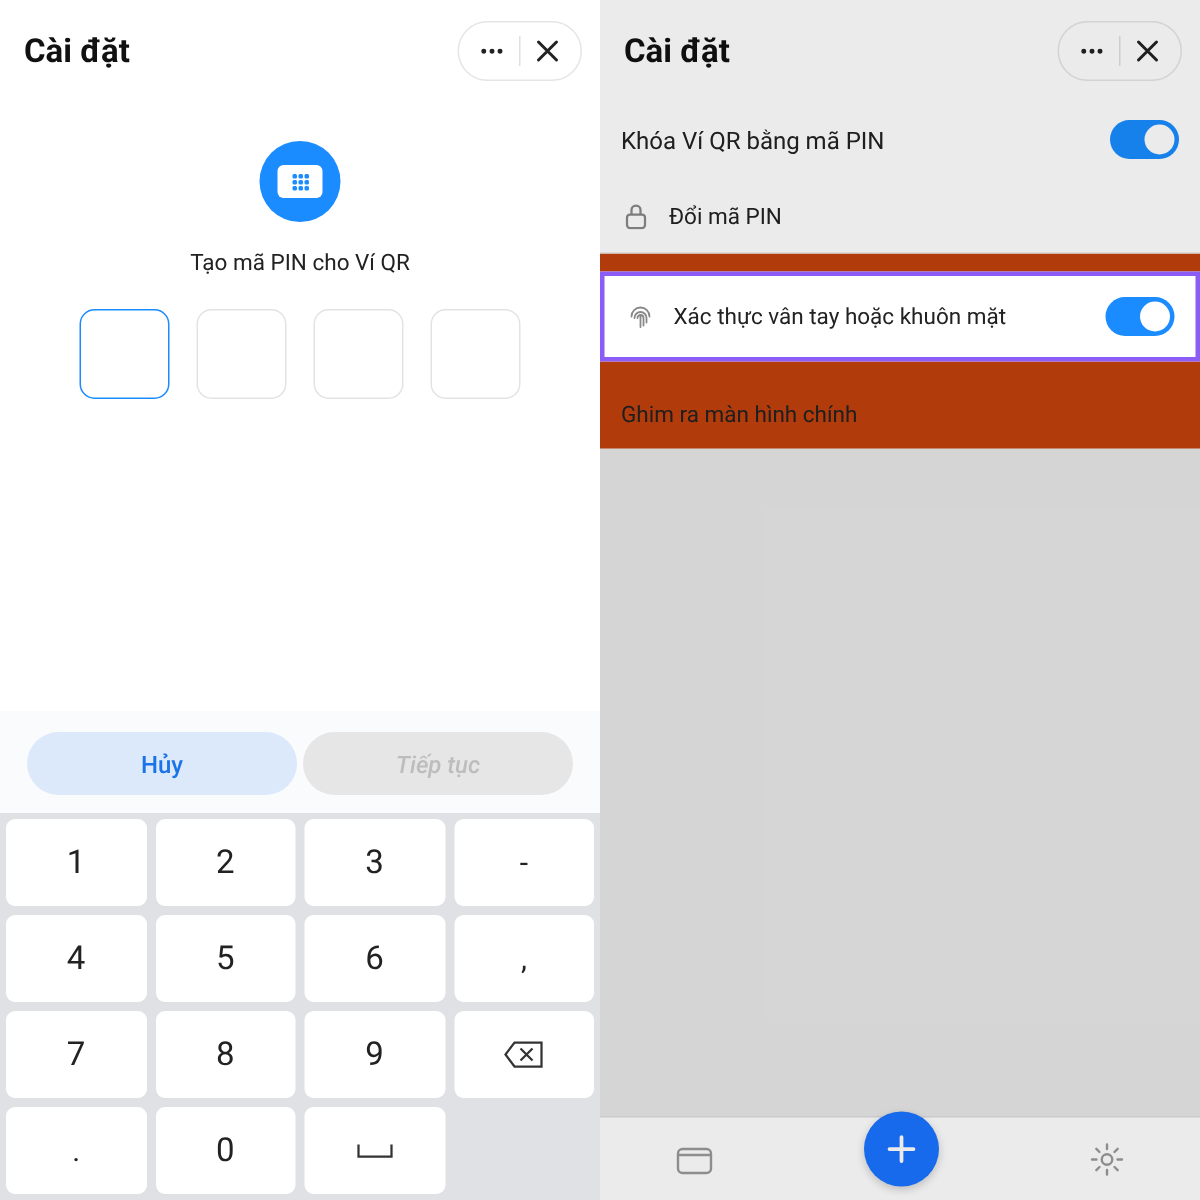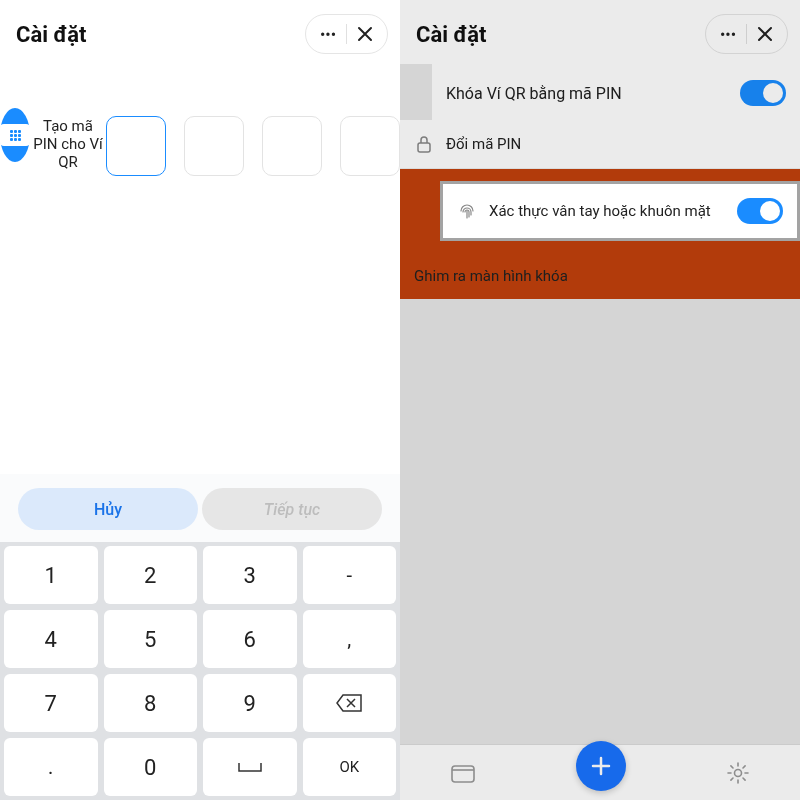--- a/index.html
+++ b/index.html
@@ -10,21 +10,21 @@
   .overlay-dim { position: absolute; inset: 0; background: rgba(0,0,0,0.08); pointer-events: none; z-index: 5; }
 
   
   .hdr { display: flex; align-items: center; justify-content: space-between; padding: 14px 12px 10px 16px; background: #fff; }
   .hdr-title { font-size: 22px; font-weight: 700; color: #111; }
   .hdr-actions { display: flex; align-items: center; border: 1px solid #e5e5e5; border-radius: 22px; padding: 6px 6px; gap: 2px; background:#fff; }
   .hdr-btn { width: 32px; height: 26px; display: flex; align-items: center; justify-content: center; font-size: 16px; color: #222; background: transparent; border: none; cursor: pointer; }
   .hdr-sep { width: 1px; height: 20px; background: #e0e0e0; }
 
   
-  .pin-area { flex: 0 0 auto; display: flex; align-items: center; padding-top: 30px; padding-bottom: 20px; }
+  .pin-area { flex: 0 0 auto; display: flex; flex-direction: column; align-items: center; padding-top: 30px; padding-bottom: 20px; }
   .pin-icon-wrap { width: 54px; height: 54px; border-radius: 50%; background: #1a8cff; display: flex; align-items: center; justify-content: center; position: relative; }
   .pin-icon-inner { width: 30px; height: 22px; border-radius: 4px; background: #fff; position: relative; display:flex; align-items:center; justify-content:center; }
   .pin-icon-qr { display:grid; grid-template-columns: repeat(3, 3px); grid-auto-rows:3px; gap:1px; }
   .pin-icon-qr span{ background:#1a8cff; border-radius:1px;}
   .pin-title { margin-top: 18px; font-size: 15px; color: #222; text-align:center; }
   .pin-boxes { display: flex; gap: 18px; margin-top: 22px; }
   .pin-box { width: 60px; height: 60px; border-radius: 10px; border: 1.5px solid #e3e3e3; background:#fff; }
   .pin-box.active { border-color: #1a8cff; }
 
   .spacer-flex { flex: 1; }
@@ -39,24 +39,24 @@
   .key { height: 58px; background: #fff; border-radius: 6px; display: flex; align-items: center; justify-content: center; font-size: 22px; color: #222; cursor: pointer; border:none; }
   .key.muted { font-size: 20px; }
   .key.small { font-size: 15px; }
 
   
   .settings-list { background: #c2410c; }
   .setting-row { display: flex; align-items: center; padding: 14px 14px; background: #fff; gap: 12px; font-size: 15px; color: #222; border-bottom: 1px solid #eee; position:relative; }
   .setting-row .label { flex: 1; }
   .setting-row.gap-above { margin-top: 12px; }
   .setting-icon { width: 20px; height: 20px; display:flex; align-items:center; justify-content:center; color:#888; flex:0 0 20px;}
-  .hl-row { border: 3px solid #a3a3a3; margin-left: 40px; }
+  .hl-row { border: 3px solid #8b5cf6; }
   .toggle { width: 46px; height: 26px; border-radius: 13px; background: #1a8cff; position: relative; flex: 0 0 46px; }
   .toggle::after { content: ""; position: absolute; right: 3px; top: 3px; width: 20px; height: 20px; border-radius: 50%; background: #fff; }
-  .pin-toggle-row { display:flex; align-items:center; padding: 16px 14px 14px; background:#fff; font-size:16px; color:#222;margin-left:32px; }
+  .pin-toggle-row { display:flex; align-items:center; padding: 16px 14px 14px; background:#fff; font-size:16px; color:#222; }
   .pin-toggle-row .label{flex:1;}
 
   
   .toast { position: absolute; left: 50%; top: 392px; transform: translateX(-50%); background: #4a4a4a; color: #eee; font-size: 14px; padding: 10px 18px; border-radius: 6px; white-space: nowrap; z-index:10; }
 
   
   .tabbar { position: absolute; bottom: 0; left: 0; right: 0; height: 56px; background: #fff; display: flex; align-items: center; justify-content: space-around; border-top: 1px solid #ddd; }
   .tab-icon { color: #888; }
   .fab { width: 50px; height: 50px; border-radius: 50%; background: #1a73ff; display:flex; align-items:center; justify-content:center; color:#fff; font-size:26px; margin-top:-14px; box-shadow:0 2px 6px rgba(0,0,0,0.2); }
 
@@ -134,21 +134,20 @@
         </svg>
     </button>
 
     <button class="key muted">.</button>
     <button class="key">0</button>
     <button class="key">
       <svg width="26" height="12" viewBox="0 0 26 12">
           <path d="M2 2 L2 10 L24 10 L24 2" fill="none" stroke="#333" stroke-width="1.5"></path>
         </svg>
     </button>
-    <button class="key small">OK</button>
   </div>
 </div>
 
 <div class="pane pane-right">
   <div class="overlay-dim"></div>
 
   <div class="hdr">
     <div class="hdr-title">Cài đặt</div>
     <div class="hdr-actions">
       <button class="hdr-btn">
@@ -183,21 +182,21 @@
       <span class="setting-icon">
         <svg width="18" height="18" viewBox="0 0 18 18">
             <path d="M3 9a6 6 0 0 1 12 0M5 10a4 4 0 0 1 8 0v3M7 10a2 2 0 0 1 4 0v5M9 9v7" fill="none" stroke="#888" stroke-width="1.2" stroke-linecap="round"></path>
           </svg>
       </span>
       <span class="label">Xác thực vân tay hoặc khuôn mặt</span>
       <div class="toggle"></div>
     </div>
 
     <div class="setting-row gap-above" style="background:transparent;border:none;">
-      <span class="label">Ghim ra màn hình khóa</span>
+      <span class="label">Ghim ra màn hình chính</span>
     </div>
   </div>
 
 
   <div class="tabbar">
     <div class="tab-icon">
       <svg width="26" height="22" viewBox="0 0 26 22">
           <rect x="2" y="4" width="22" height="16" rx="3" fill="none" stroke="#999" stroke-width="1.6"></rect>
           <path d="M2 8h22" stroke="#999" stroke-width="1.6"></path>
         </svg>

